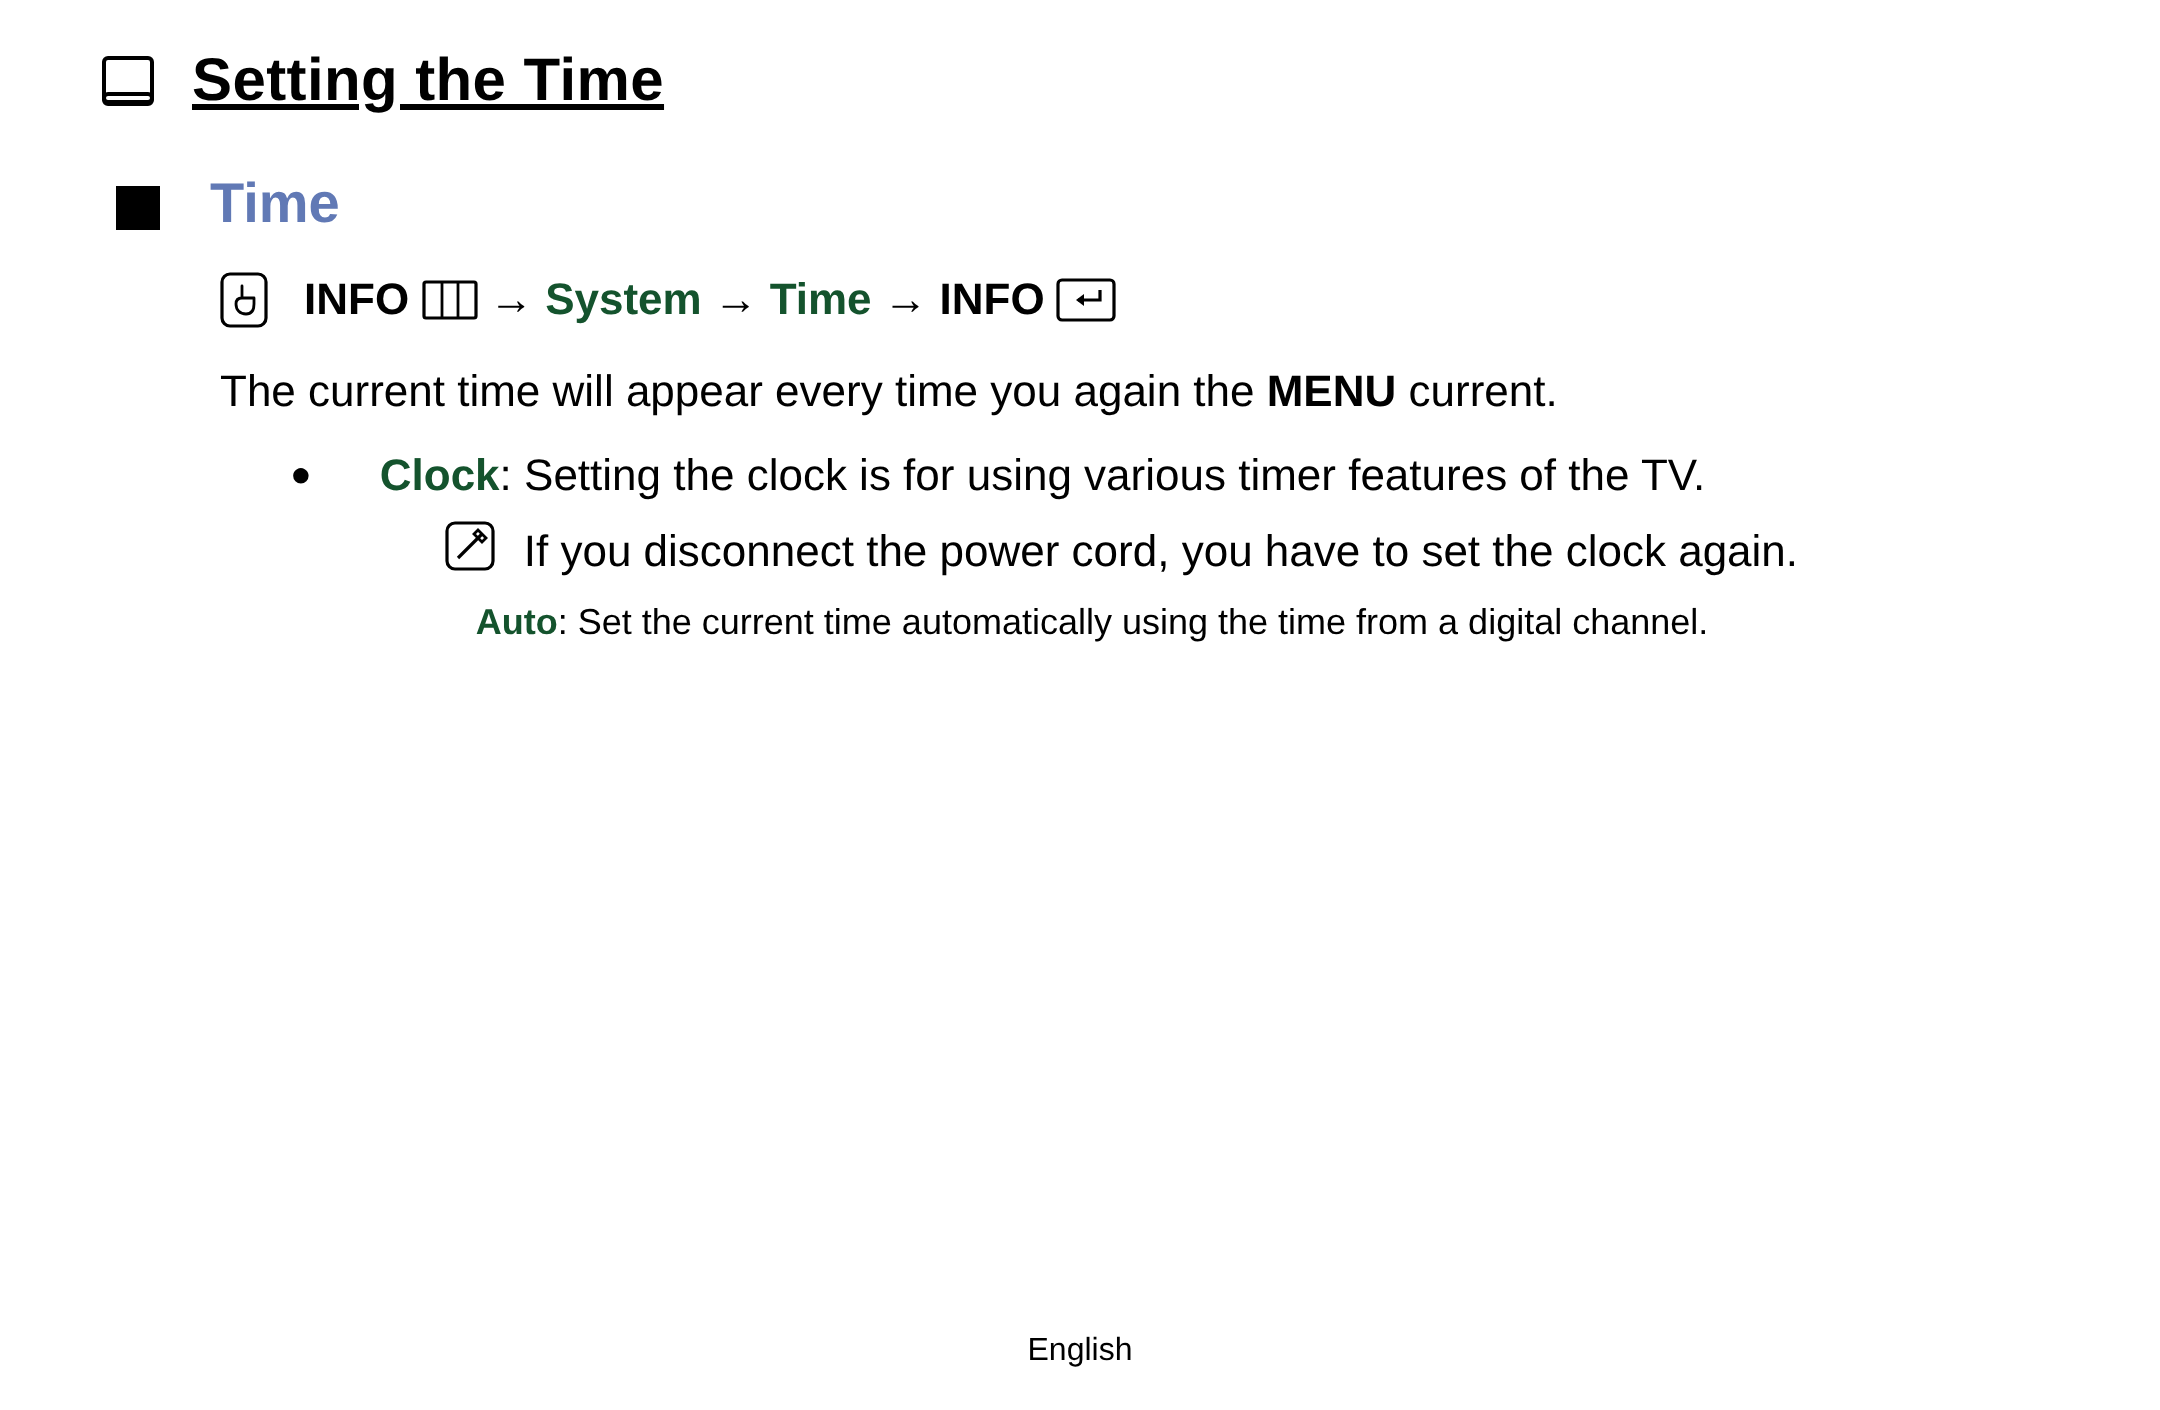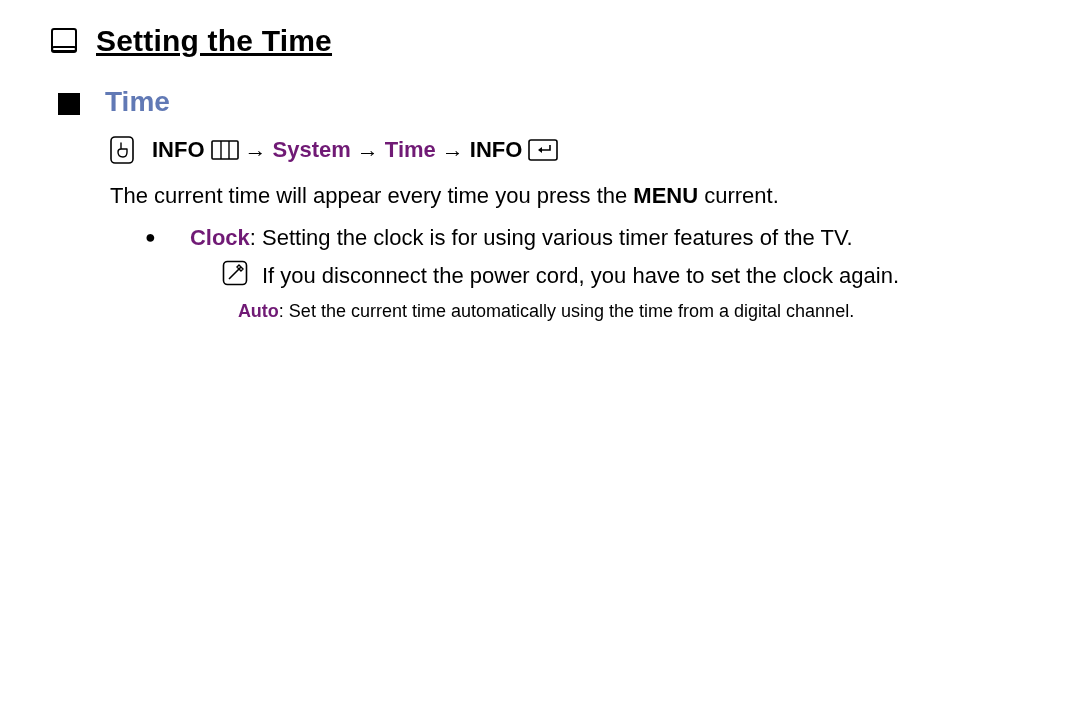--- a/index.html
+++ b/index.html
@@ -61,21 +61,21 @@
     margin-left: 60px;
     margin-bottom: 16px;
     font-size: 22px;
   }
   .hand-icon, .menu-icon, .enter-icon, .note-icon {
     display: inline-flex;
     align-items: center;
     justify-content: center;
     flex: 0 0 auto;
   }
-  .link { color: #701a75; font-weight: 700; }
+  .link { color: #14532d; font-weight: 700; }
   .bold { font-weight: 700; }
   .arrow { font-weight: 400; }
   .body-text {
     margin-left: 60px;
     font-size: 22px;
     line-height: 1.45;
     margin-bottom: 10px;
   }
   .bullet-row {
     display: flex;
@@ -158,21 +158,21 @@
       <span class="enter-icon">
       <svg width="30" height="22" viewBox="0 0 30 22">
         <rect x="1" y="1" width="28" height="20" rx="2" fill="none" stroke="#000" stroke-width="1.6"></rect>
         <path d="M22 6 v5 h-11" fill="none" stroke="#000" stroke-width="1.6"></path>
         <path d="M14 8 l-4 3 l4 3 z" fill="#000"></path>
       </svg>
     </span>
   </div>
 
   <div class="body-text">
-    <span>The current time will appear every time you press the </span><span class="bold">MENU</span><span> current.</span>
+    <span>The current time will appear every time you again the </span><span class="bold">MENU</span><span> current.</span>
   </div>
 
   <div class="bullet-row">
     <span class="bullet-dot">●</span>
     <div class="bullet-content">
       <div>
         <span class="link">Clock</span><span>: Setting the clock is for using various timer features of the TV.</span>
       </div>
       <div class="note-row">
         <span class="note-icon">
@@ -183,13 +183,14 @@
           </svg>
         </span>
         <span>If you disconnect the power cord, you have to set the clock again.</span>
       </div>
       <div class="indent-block">
         <span class="link">Auto</span><span>: Set the current time automatically using the time from a digital channel.</span>
       </div>
     </div>
   </div>
 
+  <div class="footer">English</div>
 </div>
 
 </body></html>

